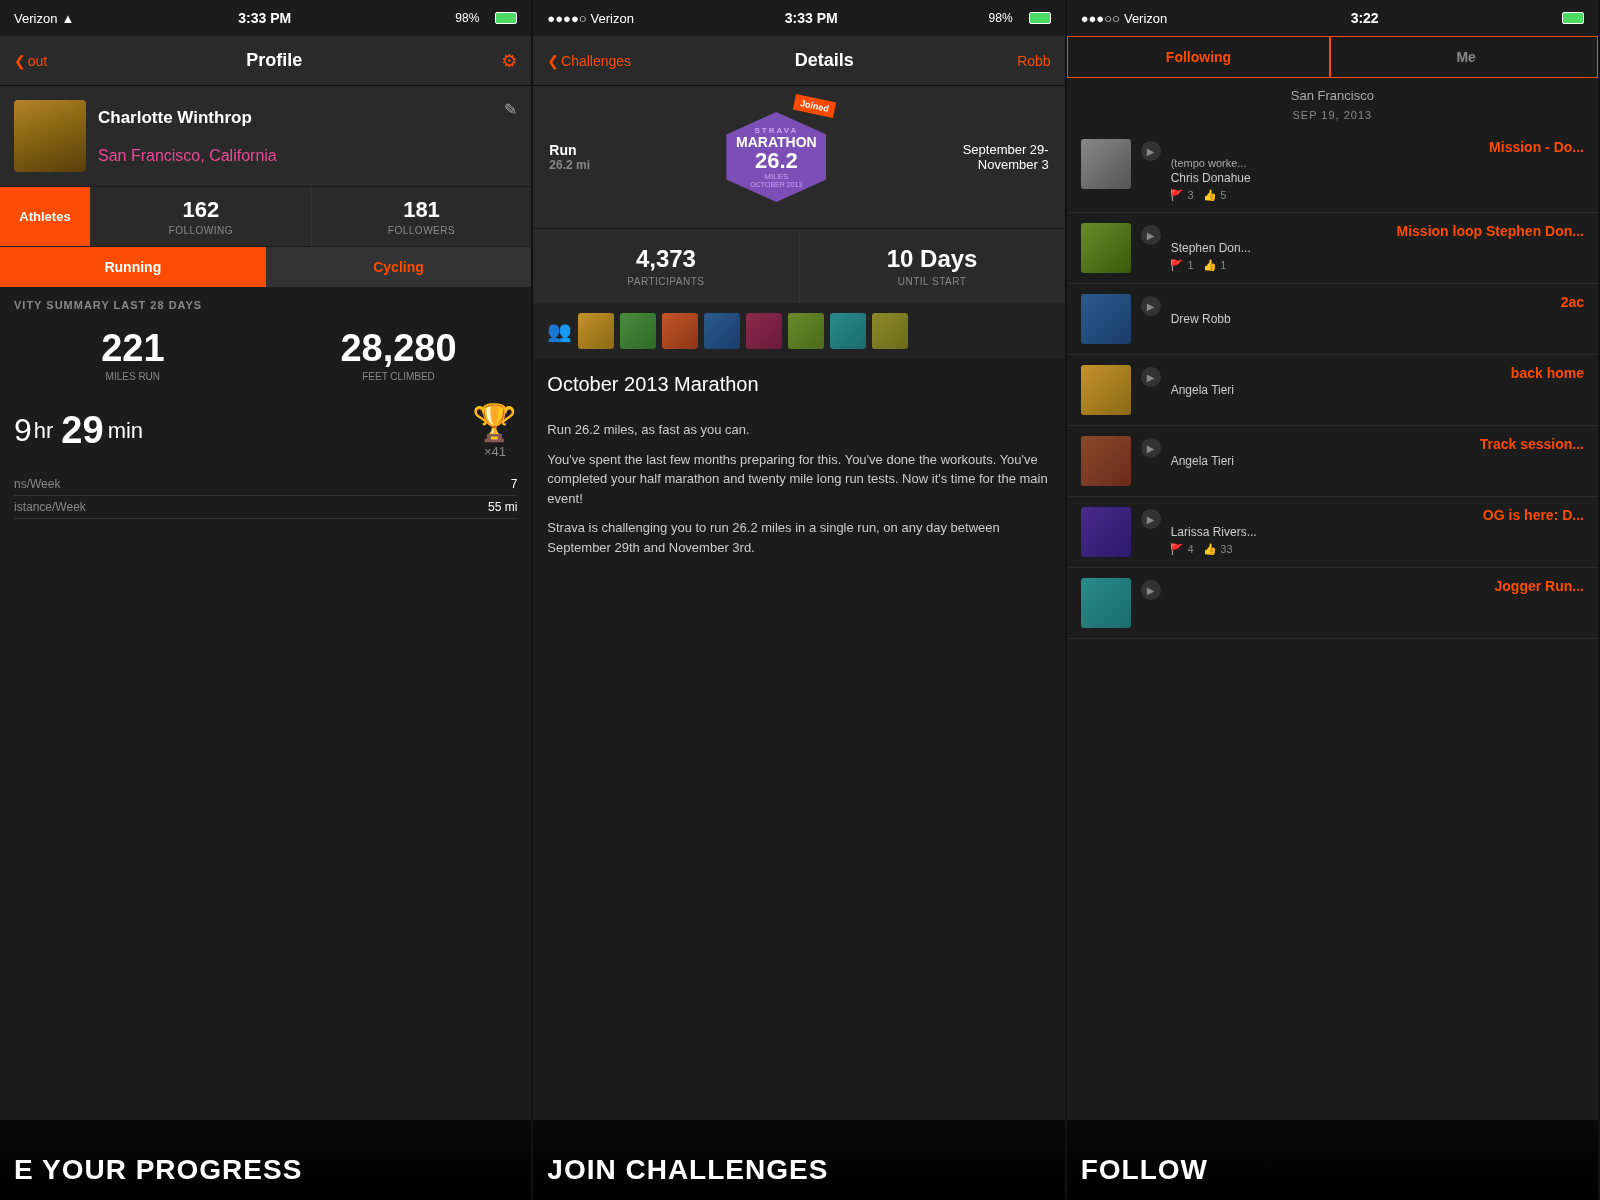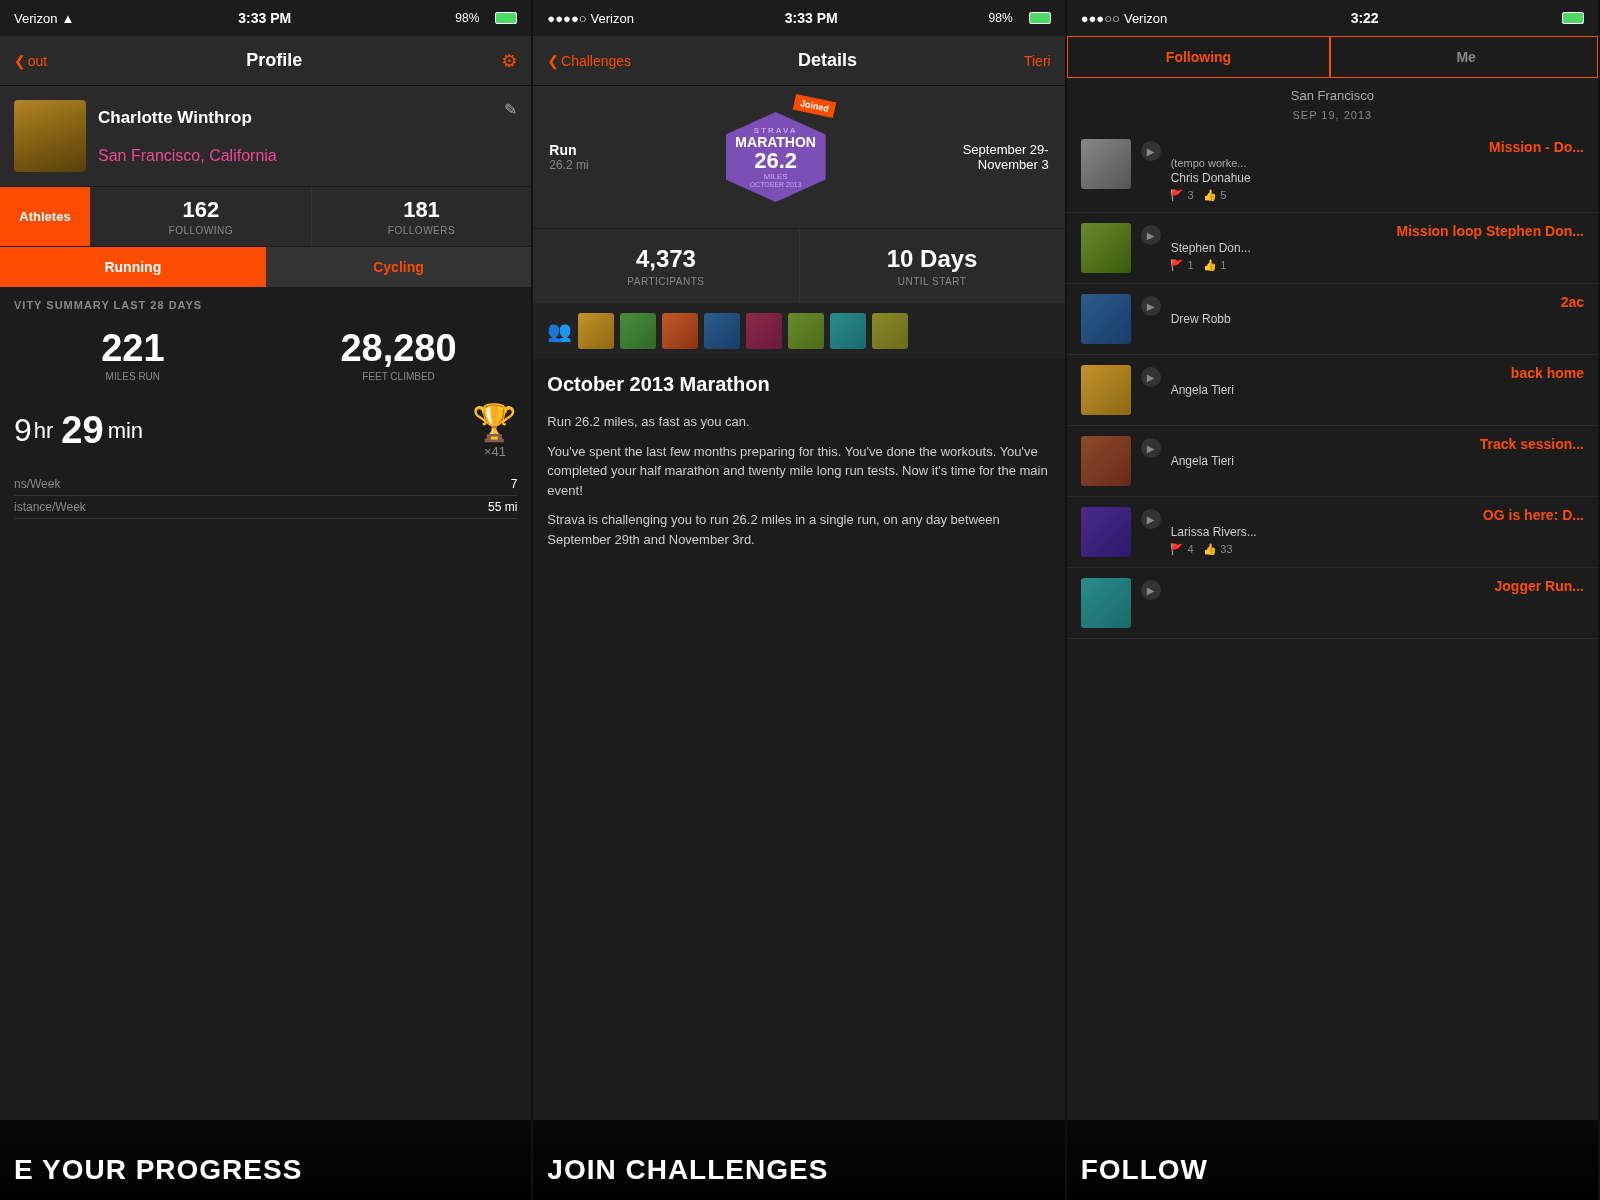--- a/index.html
+++ b/index.html
@@ -249,20 +249,21 @@
     }
     .challenge-info-left { }
     .challenge-type {
       color: #fff;
       font-size: 14px;
       font-weight: 600;
     }
     .challenge-distance {
       color: #888;
       font-size: 12px;
+      font-weight: bold;
     }
     .challenge-badge {
       width: 110px;
       height: 110px;
       position: relative;
       display: flex;
       align-items: center;
       justify-content: center;
     }
     .hexagon {
@@ -377,22 +378,22 @@
     .thumb-8 { background: linear-gradient(135deg, #8B8B2a, #6B6B1a); }
 
     .challenge-description {
       padding: 14px;
       flex: 1;
       overflow: hidden;
     }
     .challenge-title {
       color: #fff;
       font-size: 20px;
-      font-weight: 700;
-      margin-bottom: 16px;
+      font-weight: 400;
+      margin-bottom: 24px;
     }
     .challenge-body {
       color: #ccc;
       font-size: 13px;
       line-height: 1.5;
     }
     .challenge-body p { margin-bottom: 10px; }
 
     
     .feed-tabs {
@@ -621,21 +622,21 @@
         <span style="background:#4cd964;width:22px;height:12px;display:inline-block;border-radius:2px;border:1px solid #fff;"></span>
       </div>
     </div>
 
     <div class="nav-bar">
       <div class="nav-back">
         <span>❮</span>
         <span>Challenges</span>
       </div>
       <div class="nav-title">Details</div>
-      <div class="nav-action">Tieri</div>
+      <div class="nav-action">Robb</div>
     </div>
 
     <div class="challenge-header-area">
       <div class="challenge-info-left">
         <div class="challenge-type">Run</div>
         <div class="challenge-distance">26.2 mi</div>
       </div>
       <div class="challenge-badge">
         <div class="hexagon">
           <div class="hex-brand">STRAVA</div>

